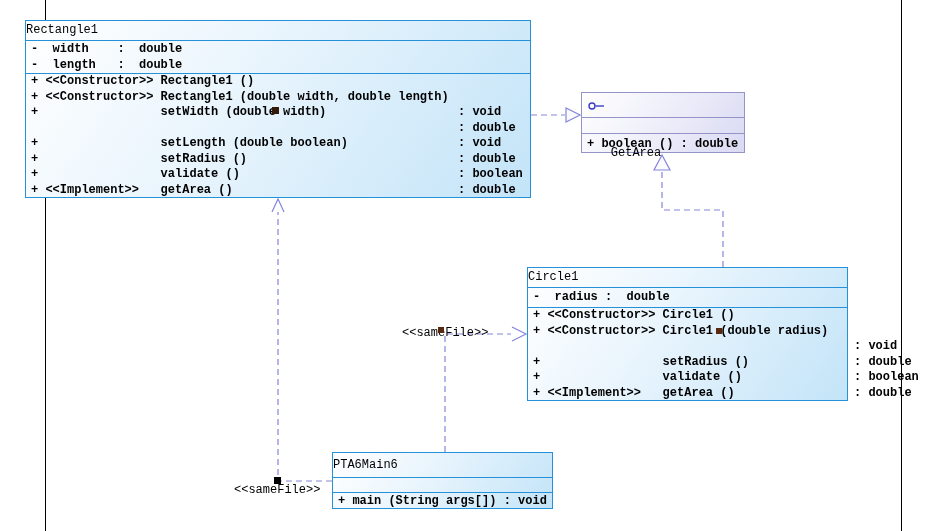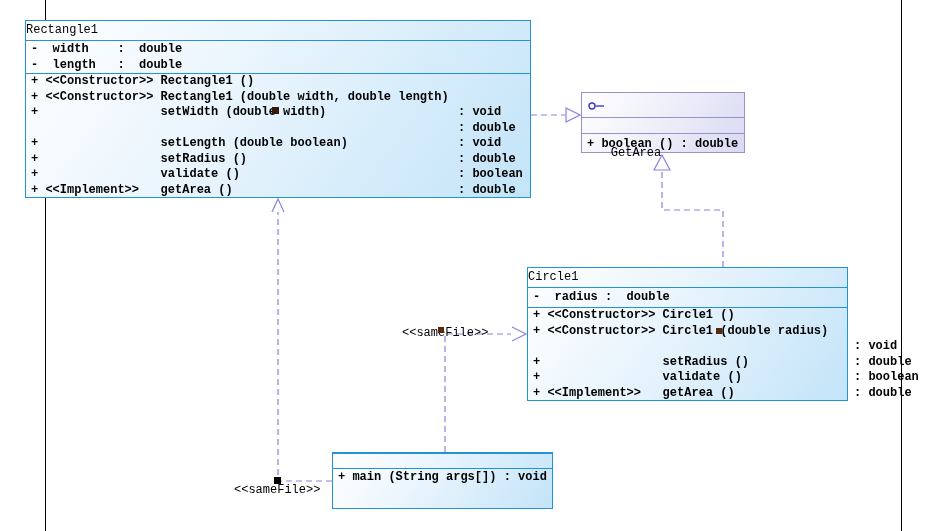--- a/index.html
+++ b/index.html
@@ -128,20 +128,21 @@
     <div class="mrow"><span class="ml">+ &lt;&lt;Constructor&gt;&gt; Circle1 ()</span><span class="mr"></span></div>
     <div class="mrow"><span class="ml">+ &lt;&lt;Constructor&gt;&gt; Circle1 (double radius)</span><span class="mr"></span></div>
     <div class="mrow"><span class="mr">: void</span></div>
     <div class="mrow"><span class="ml">+                 setRadius ()</span><span class="mr">: double</span></div>
     <div class="mrow"><span class="ml">+                 validate ()</span><span class="mr">: boolean</span></div>
     <div class="mrow"><span class="ml">+ &lt;&lt;Implement&gt;&gt;   getArea ()</span><span class="mr">: double</span></div>
   </div>
 </div>
 
 <div class="uml" id="class-pta6main6">
+  <div class="title">PTA6Main6</div>
   <div class="attrs"></div>
   <div class="methods">
     <div class="mrow">+ main (String args[]) : void</div>
   </div>
 </div>
 
 <div class="edge-label" id="label-samefile-1">&lt;&lt;sameFile&gt;&gt;</div>
 <div class="edge-label" id="label-samefile-2">&lt;&lt;sameFile&gt;&gt;</div>
 
 <div class="marker" id="marker-setwidth"></div>

